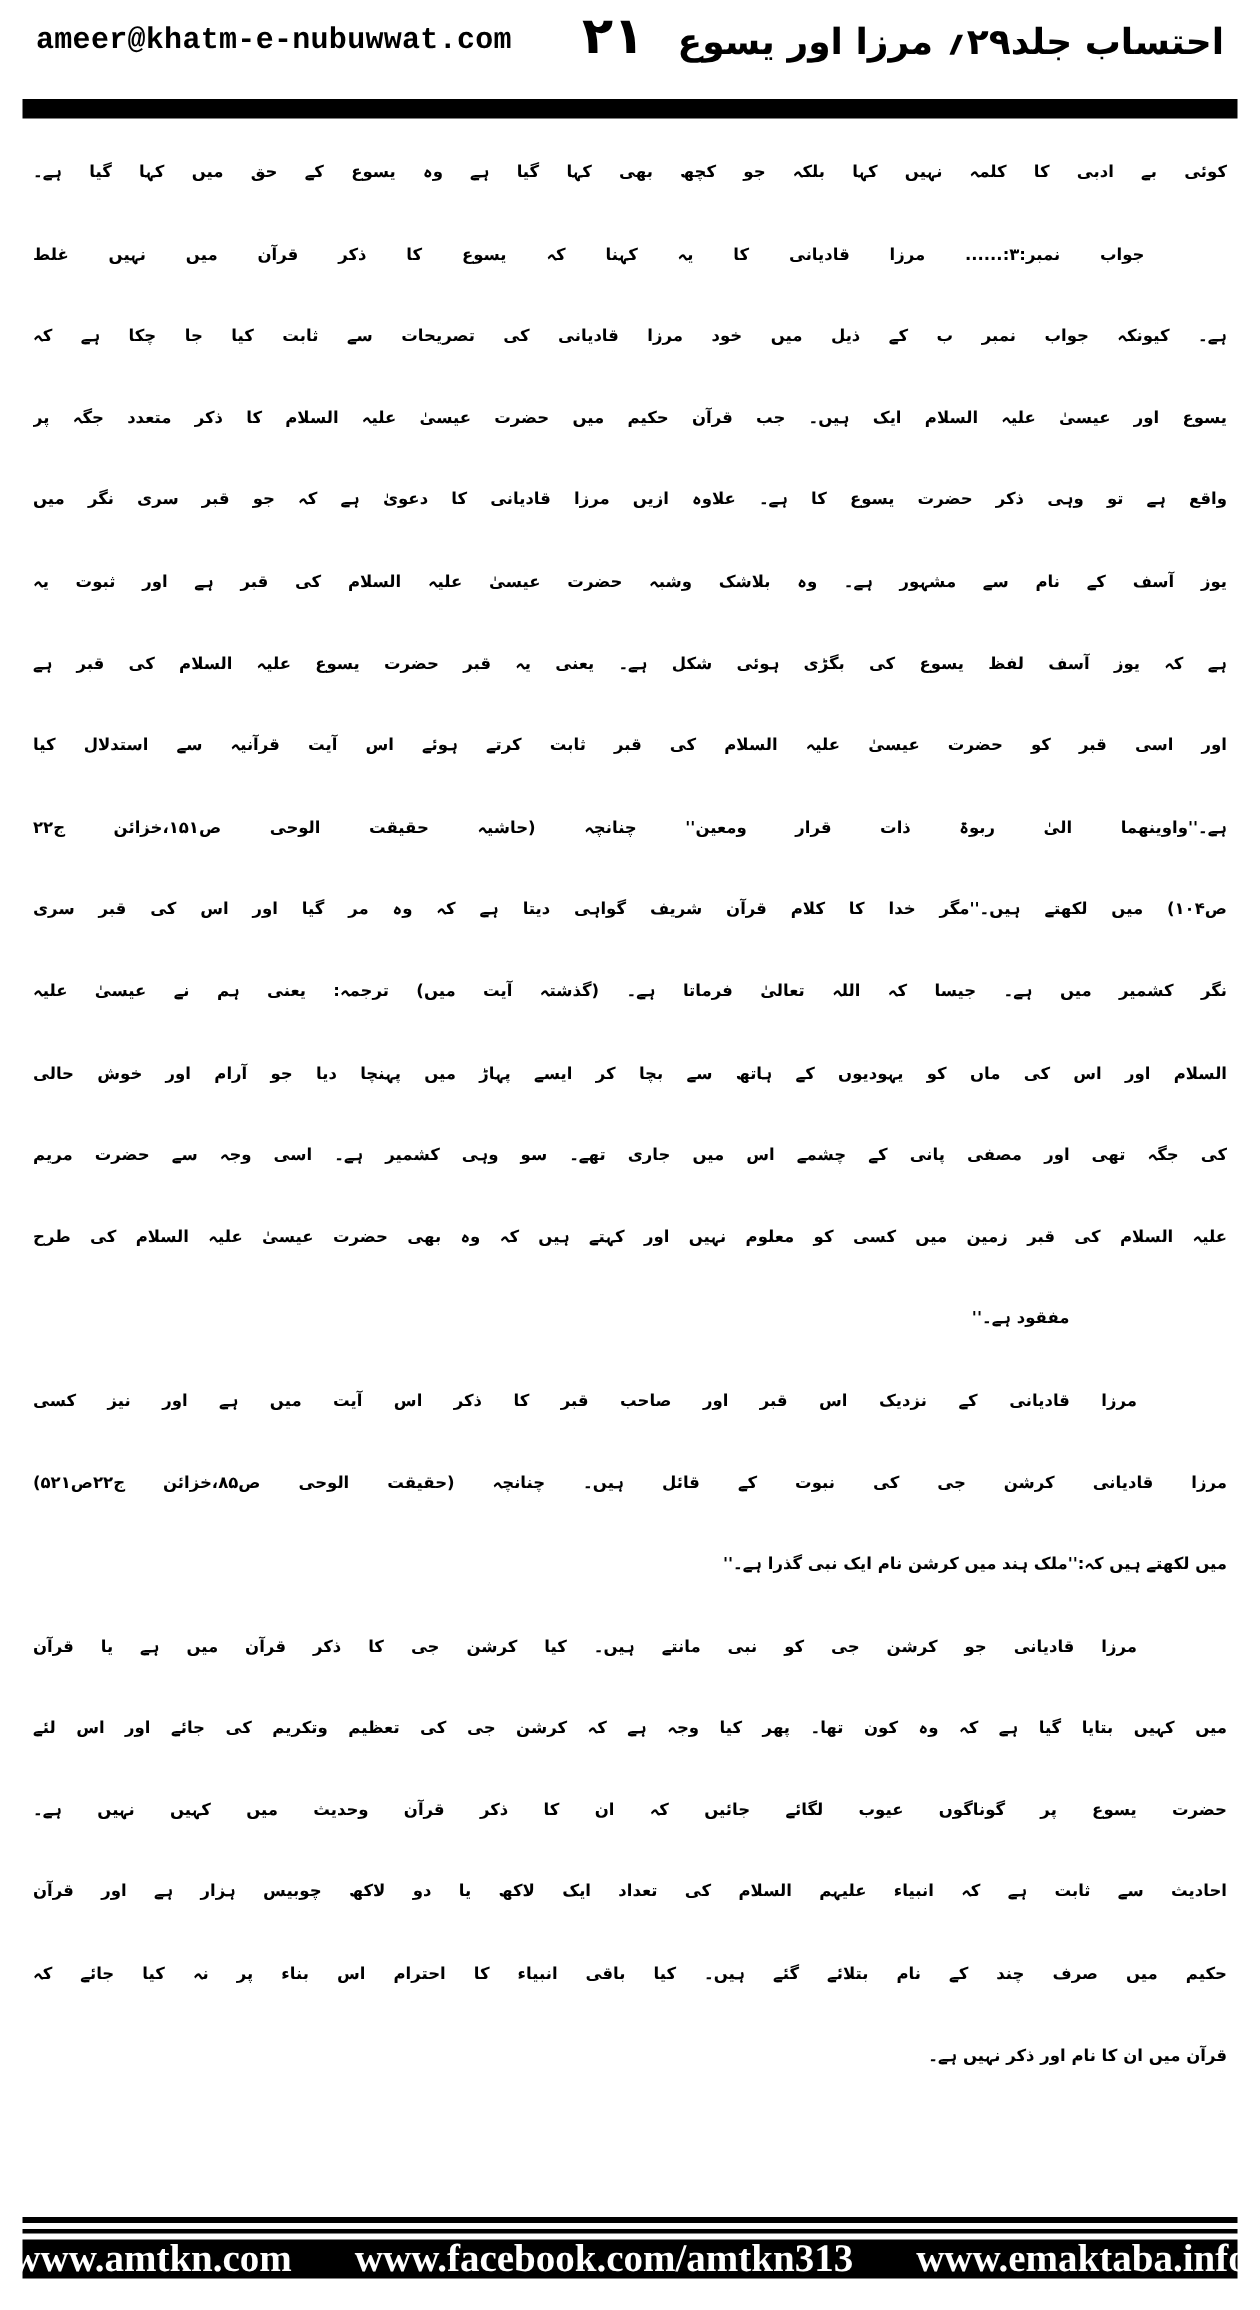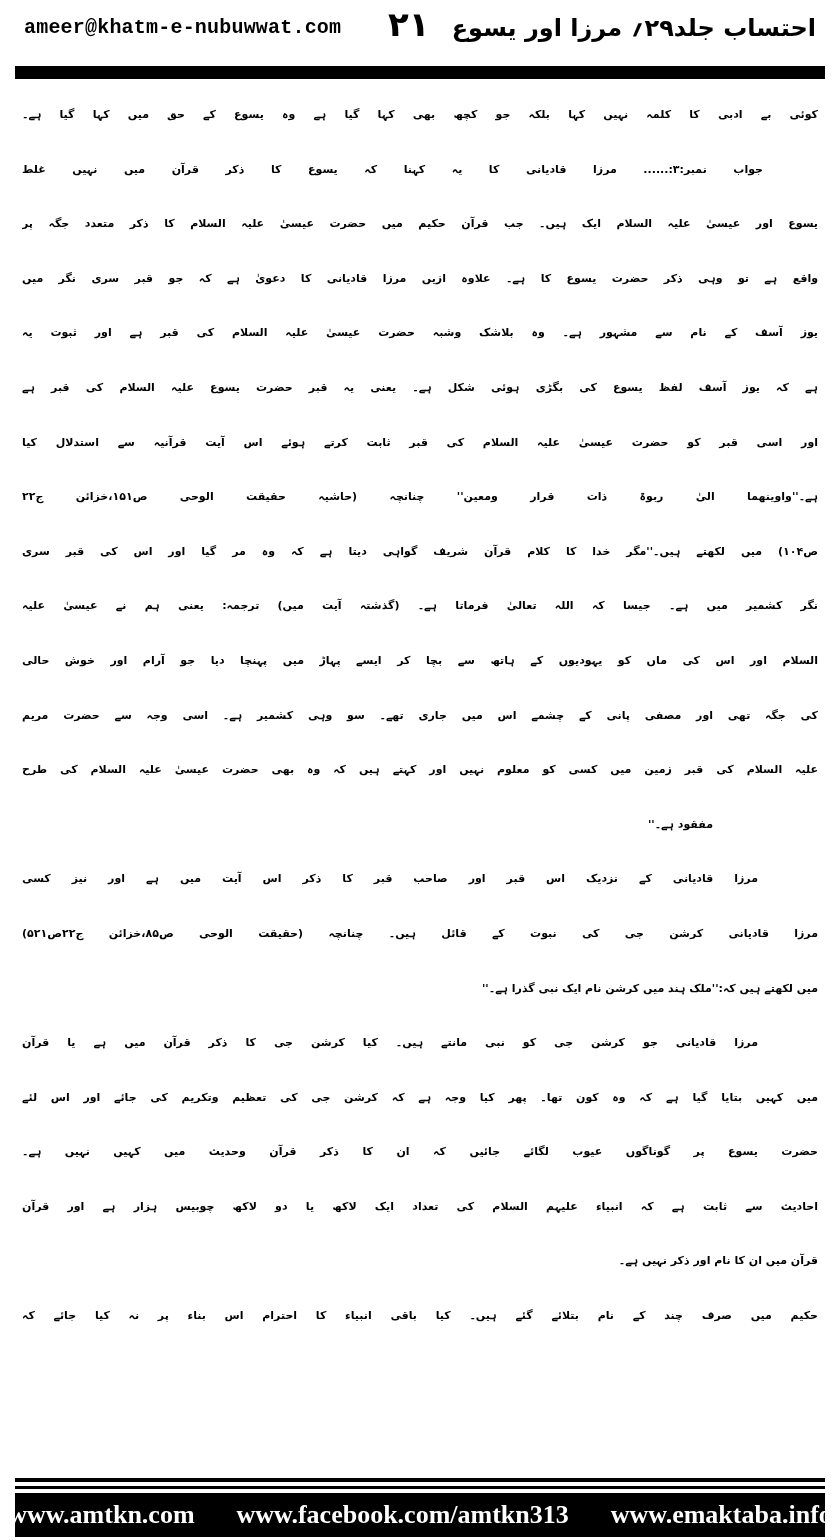--- a/index.html
+++ b/index.html
@@ -56,21 +56,21 @@
   }
   
   .rule-double {
     position: absolute; left: 15px; right: 15px; top: 1478px;
     height: 4px;
     border-top: 4px solid #000000;
     border-bottom: 3px solid #000000;
   }
   .footer-bar {
     position: absolute; left: 15px; right: 15px; top: 1493px;
-    height: 44px; background: #000000;
+    height: 26px; background: #000000;
     display: flex; align-items: center; justify-content: center;
     gap: 42px;
   }
   .footer-bar span {
     color: #ffffff;
     font-family: "Liberation Serif", serif;
     font-weight: bold; font-size: 26px;
     white-space: nowrap;
   }
 </style>
@@ -83,41 +83,42 @@
     <span class="hdr-email">ameer@khatm-e-nubuwwat.com</span>
     <span class="hdr-pagenum">۲۱</span>
     <span class="hdr-title" lang="ur">احتساب جلد۲۹؍ مرزا اور یسوع</span>
   </header>
 
   <div class="rule-top"></div>
 
   <main class="body-text" id="body-lines" lang="ur">
       <div class="line fill">کوئی بے ادبی کا کلمہ نہیں کہا بلکہ جو کچھ بھی کہا گیا ہے وہ یسوع کے حق میں کہا گیا ہے۔</div>
       <div class="line fill" style="padding-right: 55px;">جواب نمبر:۳:...... مرزا قادیانی کا یہ کہنا کہ یسوع کا ذکر قرآن میں نہیں غلط</div>
+      <div class="line fill">ہے۔ کیونکہ جواب نمبر ب کے ذیل میں خود مرزا قادیانی کی تصریحات سے ثابت کیا جا چکا ہے کہ</div>
       <div class="line fill">یسوع اور عیسیٰ علیہ السلام ایک ہیں۔ جب قرآن حکیم میں حضرت عیسیٰ علیہ السلام کا ذکر متعدد جگہ پر</div>
       <div class="line fill">واقع ہے تو وہی ذکر حضرت یسوع کا ہے۔ علاوہ ازیں مرزا قادیانی کا دعویٰ ہے کہ جو قبر سری نگر میں</div>
       <div class="line fill">یوز آسف کے نام سے مشہور ہے۔ وہ بلاشک وشبہ حضرت عیسیٰ علیہ السلام کی قبر ہے اور ثبوت یہ</div>
       <div class="line fill">ہے کہ یوز آسف لفظ یسوع کی بگڑی ہوئی شکل ہے۔ یعنی یہ قبر حضرت یسوع علیہ السلام کی قبر ہے</div>
       <div class="line fill">اور اسی قبر کو حضرت عیسیٰ علیہ السلام کی قبر ثابت کرتے ہوئے اس آیت قرآنیہ سے استدلال کیا</div>
       <div class="line fill">ہے۔''واوینھما الیٰ ربوۃ ذات قرار ومعین'' چنانچہ (حاشیہ حقیقت الوحی ص۱۵۱،خزائن ج۲۲</div>
       <div class="line fill">ص۱۰۴) میں لکھتے ہیں۔''مگر خدا کا کلام قرآن شریف گواہی دیتا ہے کہ وہ مر گیا اور اس کی قبر سری</div>
       <div class="line fill">نگر کشمیر میں ہے۔ جیسا کہ اللہ تعالیٰ فرماتا ہے۔ (گذشتہ آیت میں) ترجمہ: یعنی ہم نے عیسیٰ علیہ</div>
       <div class="line fill">السلام اور اس کی ماں کو یہودیوں کے ہاتھ سے بچا کر ایسے پہاڑ میں پہنچا دیا جو آرام اور خوش حالی</div>
       <div class="line fill">کی جگہ تھی اور مصفی پانی کے چشمے اس میں جاری تھے۔ سو وہی کشمیر ہے۔ اسی وجہ سے حضرت مریم</div>
       <div class="line fill">علیہ السلام کی قبر زمین میں کسی کو معلوم نہیں اور کہتے ہیں کہ وہ بھی حضرت عیسیٰ علیہ السلام کی طرح</div>
       <div class="line" style="padding-right: 105px;">مفقود ہے۔''</div>
       <div class="line fill" style="padding-right: 60px;">مرزا قادیانی کے نزدیک اس قبر اور صاحب قبر کا ذکر اس آیت میں ہے اور نیز کسی</div>
       <div class="line fill">مرزا قادیانی کرشن جی کی نبوت کے قائل ہیں۔ چنانچہ (حقیقت الوحی ص۸۵،خزائن ج۲۲ص۵۲۱)</div>
       <div class="line">میں لکھتے ہیں کہ:''ملک ہند میں کرشن نام ایک نبی گذرا ہے۔''</div>
       <div class="line fill" style="padding-right: 60px;">مرزا قادیانی جو کرشن جی کو نبی مانتے ہیں۔ کیا کرشن جی کا ذکر قرآن میں ہے یا قرآن</div>
       <div class="line fill">میں کہیں بتایا گیا ہے کہ وہ کون تھا۔ پھر کیا وجہ ہے کہ کرشن جی کی تعظیم وتکریم کی جائے اور اس لئے</div>
       <div class="line fill">حضرت یسوع پر گوناگوں عیوب لگائے جائیں کہ ان کا ذکر قرآن وحدیث میں کہیں نہیں ہے۔</div>
       <div class="line fill">احادیث سے ثابت ہے کہ انبیاء علیہم السلام کی تعداد ایک لاکھ یا دو لاکھ چوبیس ہزار ہے اور قرآن</div>
+      <div class="line fill">حکیم میں صرف چند کے نام بتلائے گئے ہیں۔ کیا باقی انبیاء کا احترام اس بناء پر نہ کیا جائے کہ</div>
       <div class="line">قرآن میں ان کا نام اور ذکر نہیں ہے۔</div>
-      <div class="line fill">حکیم میں صرف چند کے نام بتلائے گئے ہیں۔ کیا باقی انبیاء کا احترام اس بناء پر نہ کیا جائے کہ</div>
     </main>
 
   <div class="rule-double"></div>
 
   <footer class="footer-bar">
     <span>www.amtkn.com</span>
     <span>www.facebook.com/amtkn313</span>
     <span>www.emaktaba.info</span>
   </footer>
 

